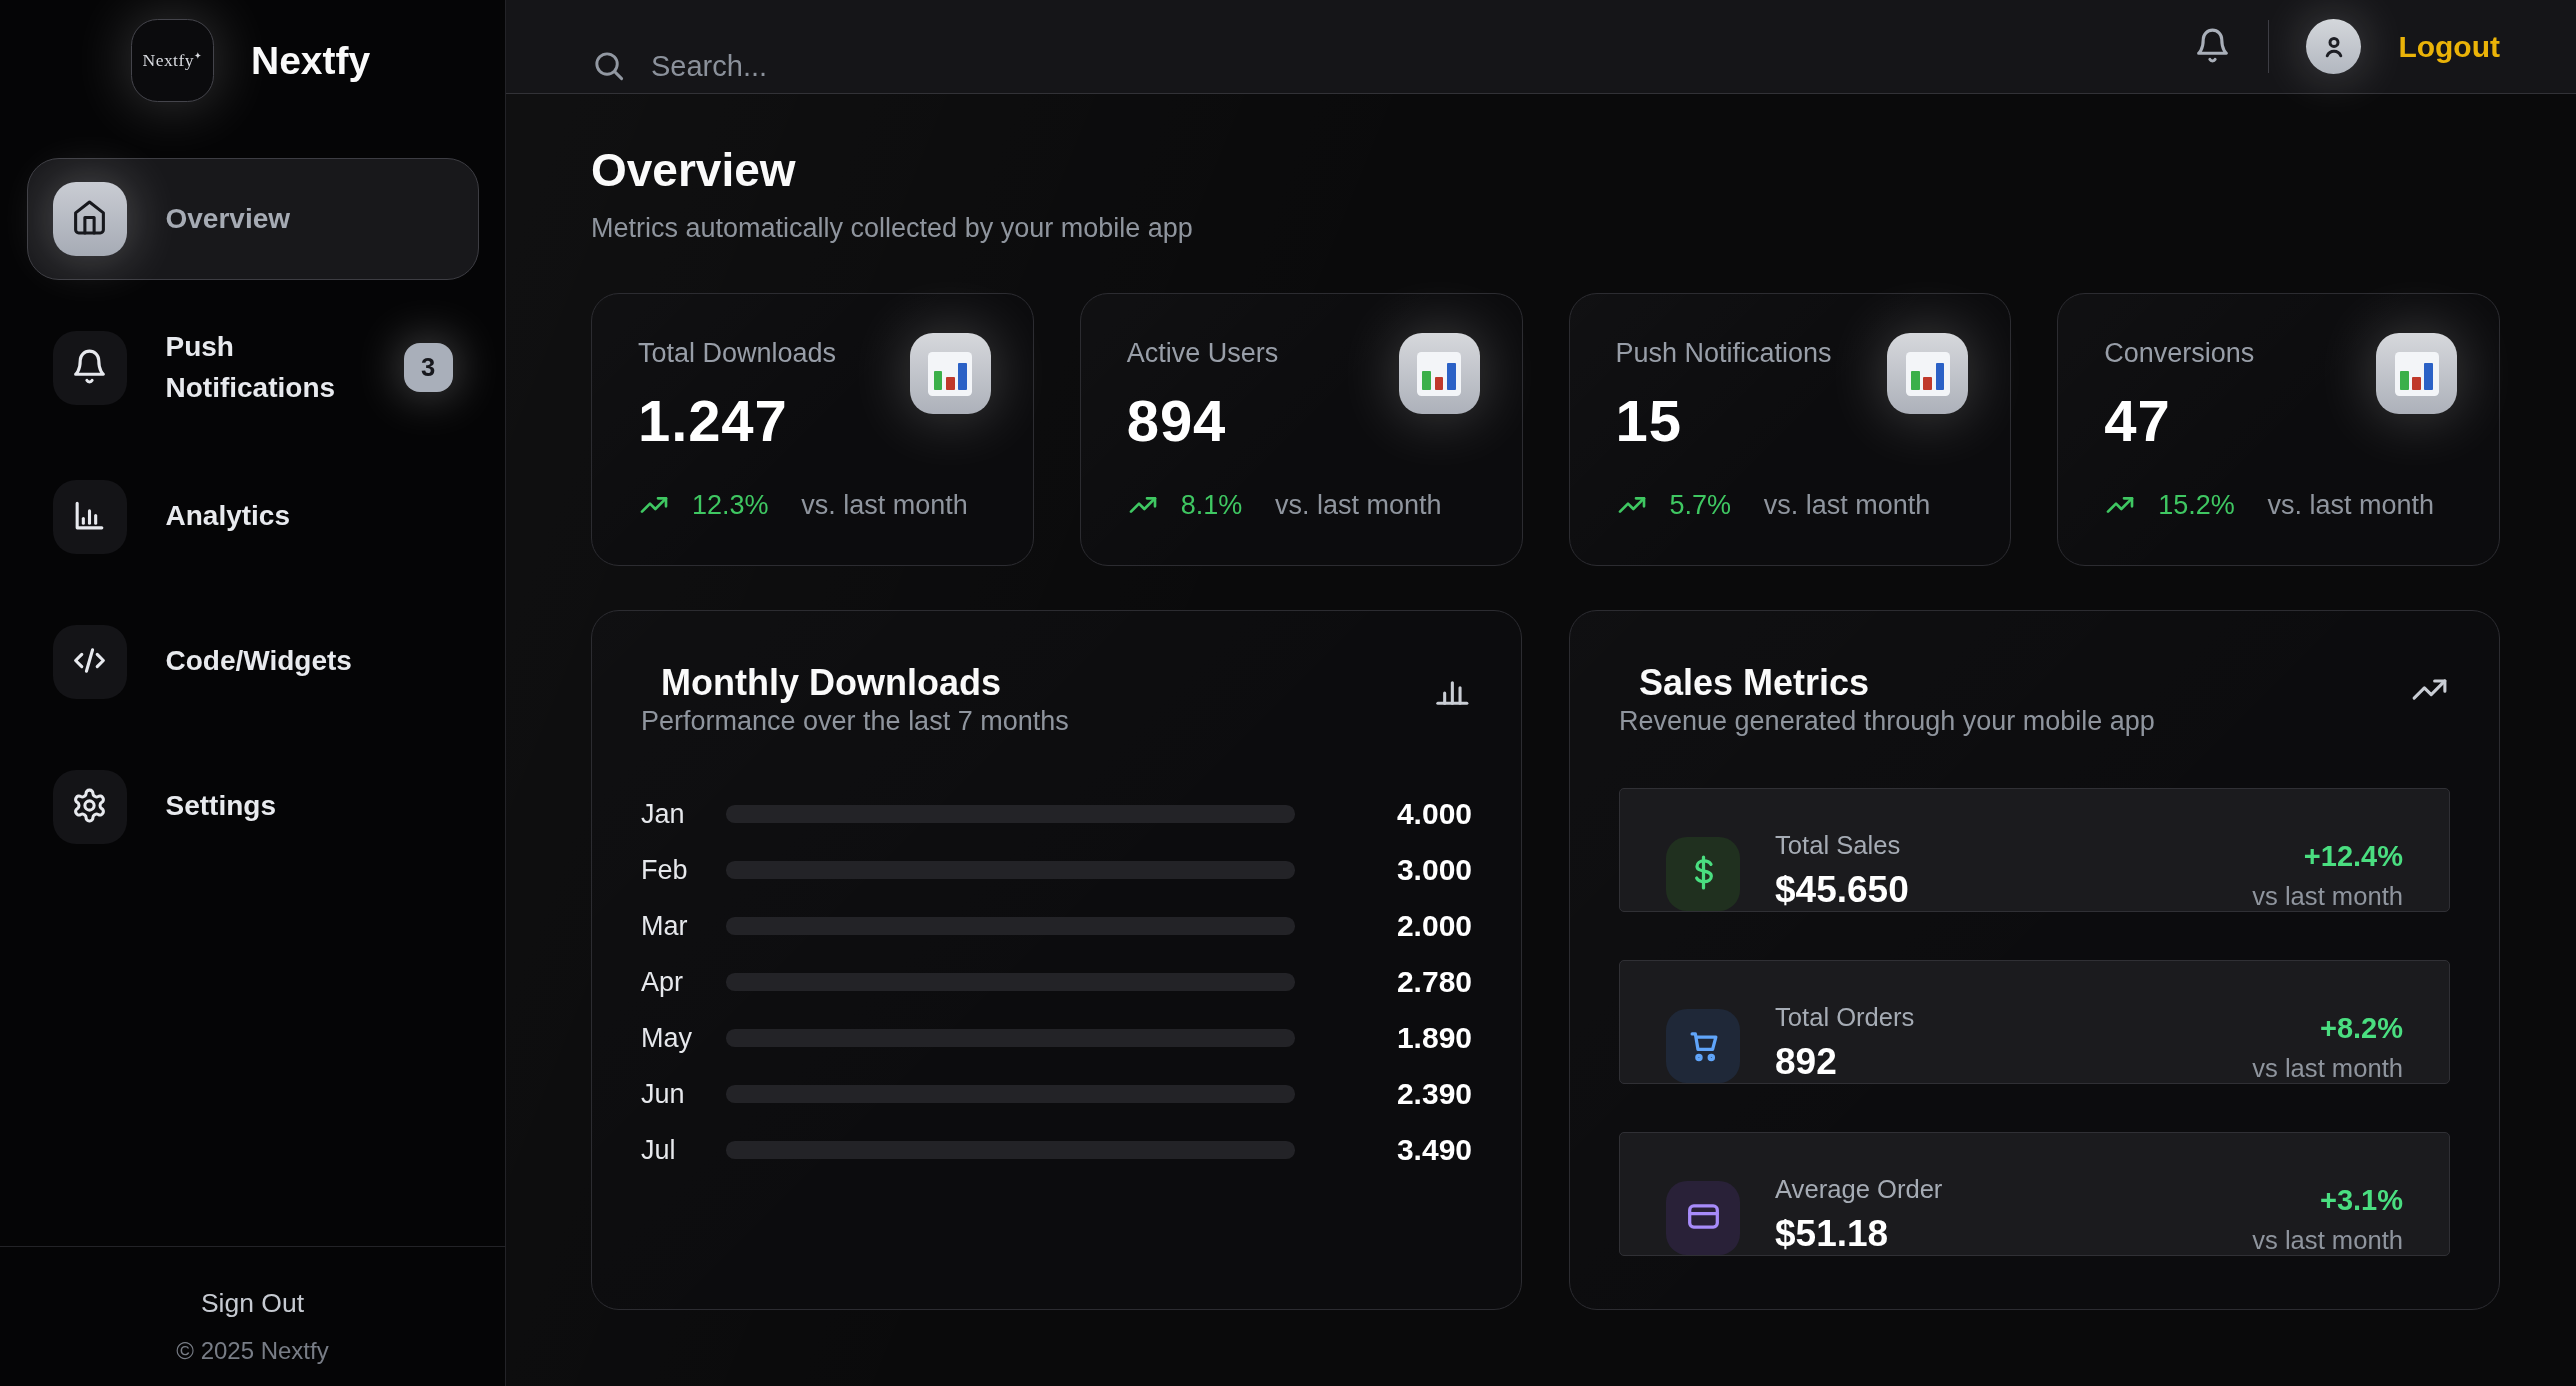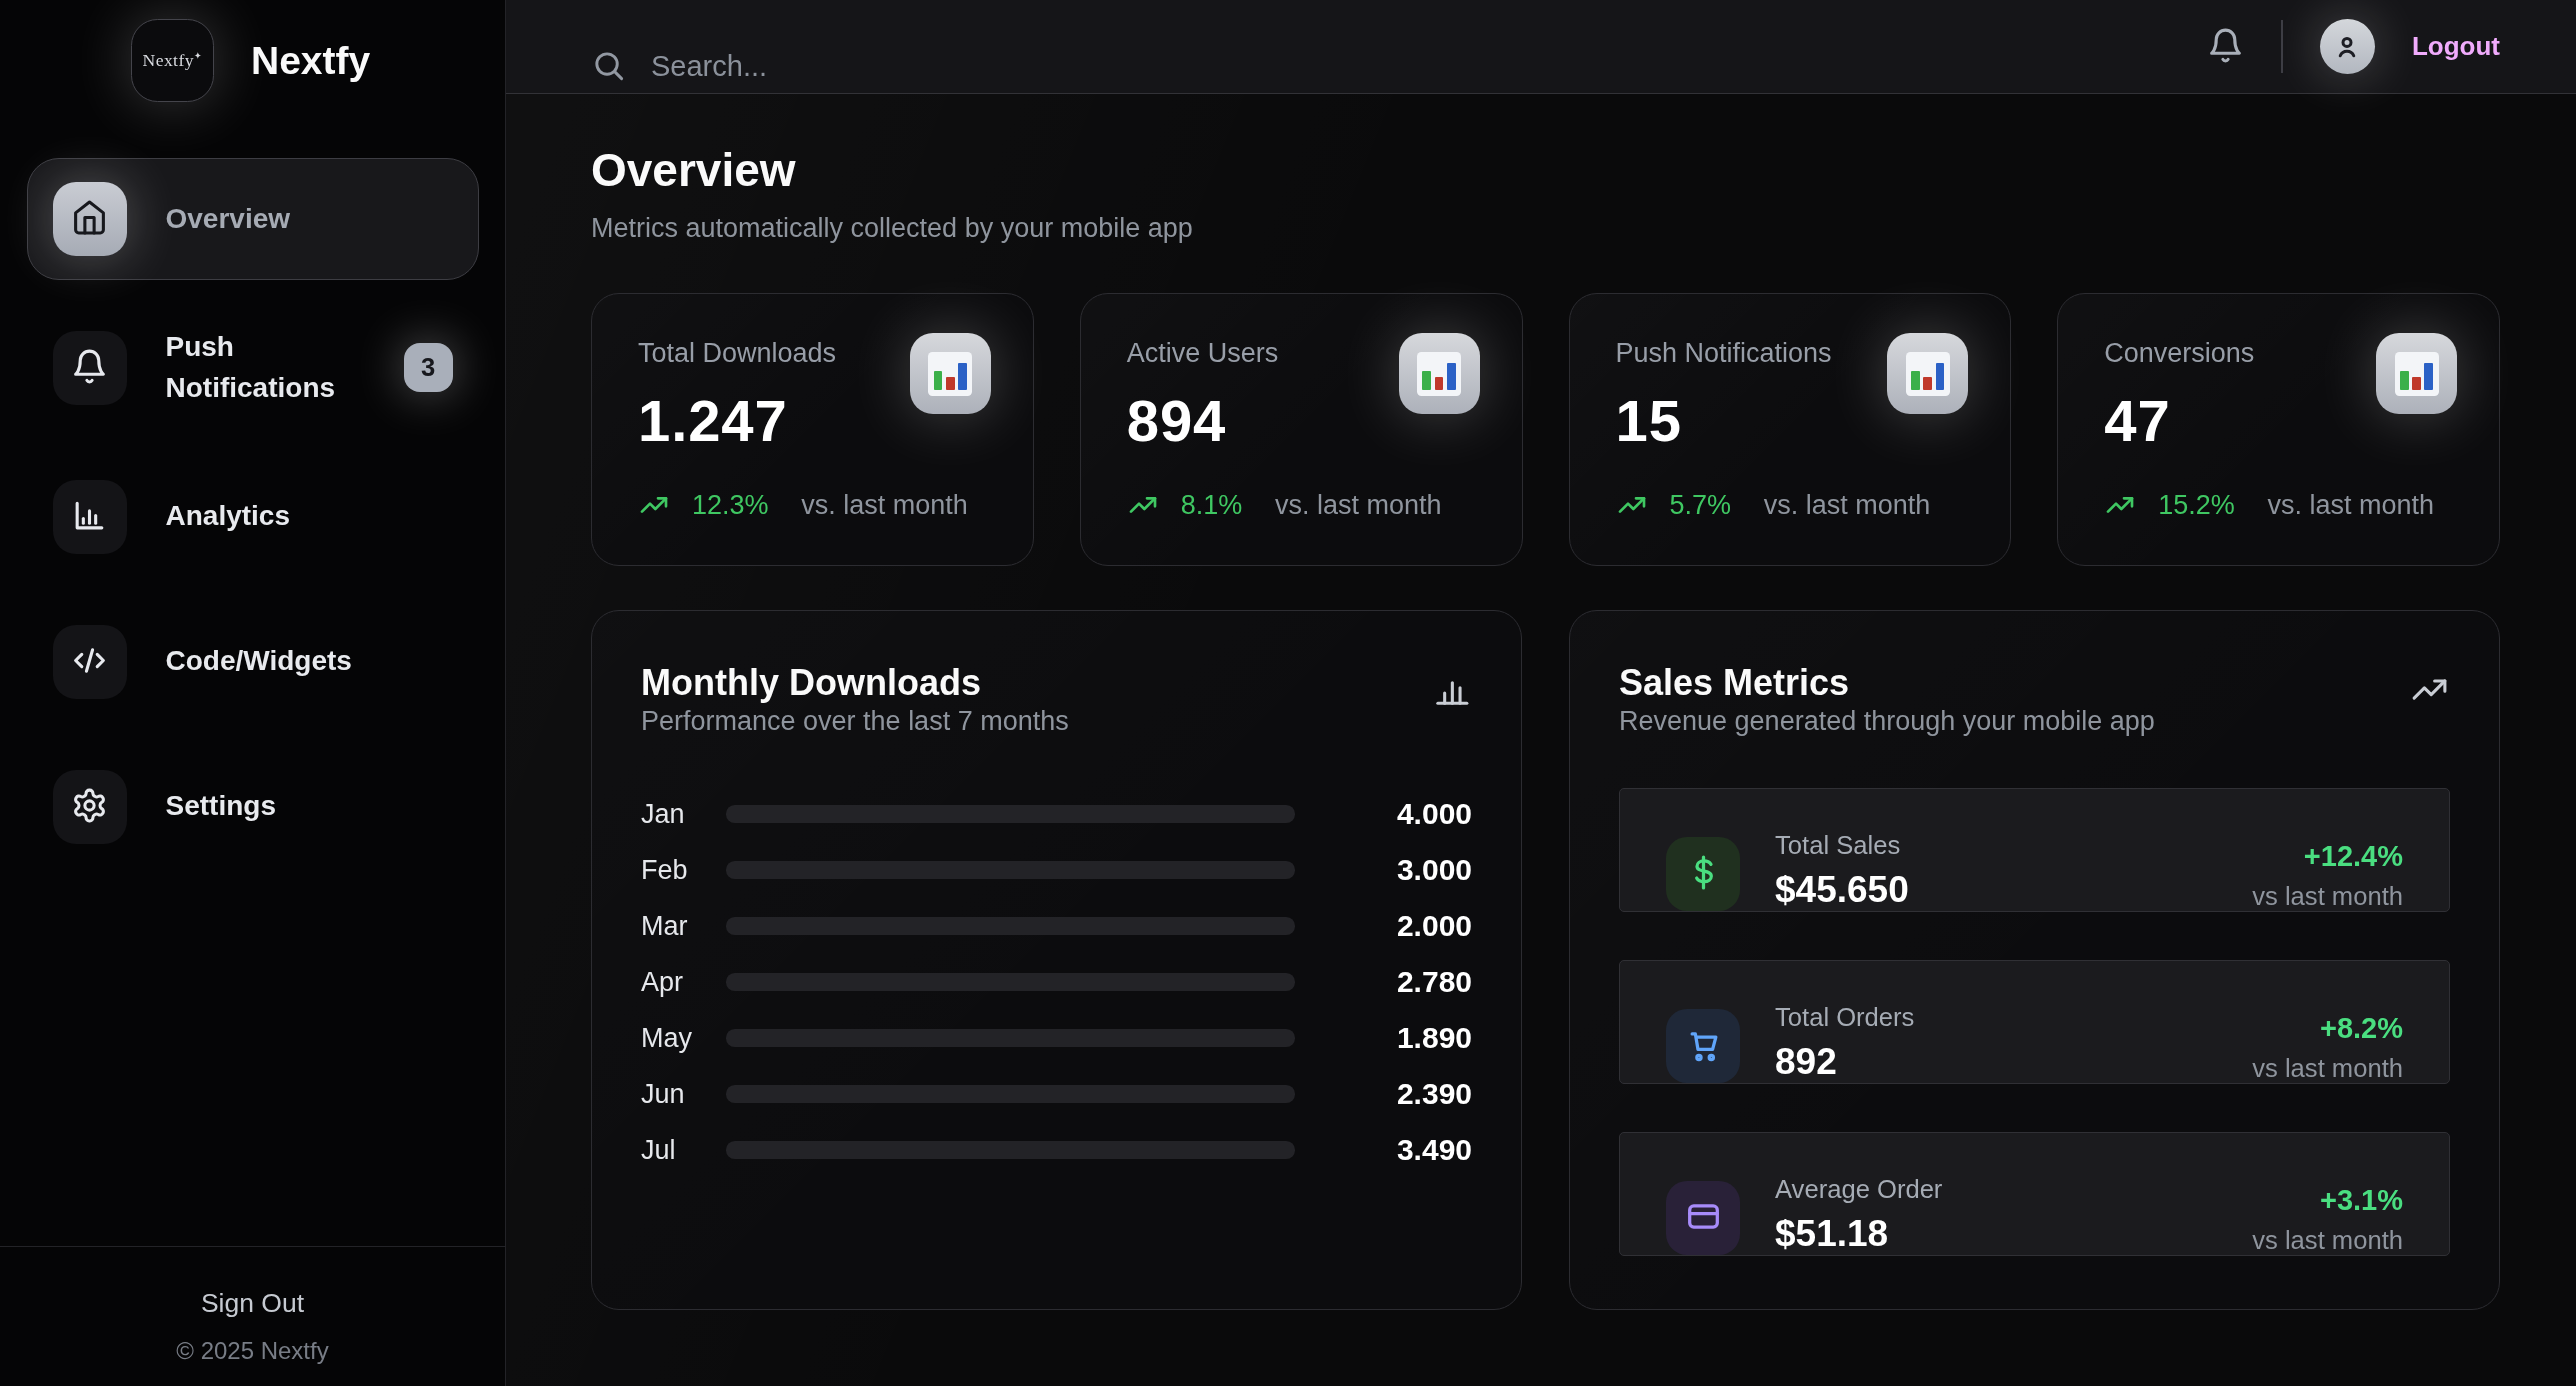--- a/index.html
+++ b/index.html
@@ -34,21 +34,21 @@
   .header { height:94px; min-height:94px; display:flex; align-items:center; padding:0 76px 0 85px; background:#151518; border-bottom:0.9px solid #323237; }
   .search { display:flex; align-items:center; gap:25px; flex:1; color:#9298a2;margin-top:40px; }
   .search svg { width:35px; height:35px; }
   .search input { background:transparent; border:none; outline:none; font-size:29px; color:#d7dade; width:618px; font-family:"Liberation Sans",sans-serif; }
   .search input::placeholder { color:#8b919b; }
   .header-right { display:flex; align-items:center; gap:37px; }
   .bell { color:#a9afb9; } .bell svg { width:37px; height:37px; }
   .header-divider { width:1.8px; height:53px; background:#3d3d44; }
   .avatar { width:55px; height:55px; border-radius:50%; background:linear-gradient(180deg,#d4d7db,#b2b7c0); color:#1d1e24; display:flex; align-items:center; justify-content:center; box-shadow:0 0 49px rgba(255,255,255,.25); }
   .avatar svg { width:30px; height:30px; }
-  .logout { font-size:26px; font-weight:bold; color:#f0abfc; cursor:pointer; }
+  .logout { font-size:30px; font-weight:bold; color:#eab308; cursor:pointer; }
 
   .content { padding:49px 76px 0 85px; }
   .page-title { font-size:46px; font-weight:bold; color:#fafafa; }
   .page-subtitle { font-size:27px; color:#8f959e; margin-top:16px; }
 
   
   .stats { display:grid; grid-template-columns:repeat(4,1fr); gap:46px; margin-top:49px; }
   .stat-card { height:273px; border-radius:28px; border:0.9px solid #2c2c31; background:linear-gradient(135deg, rgba(255,255,255,.018), rgba(255,255,255,0) 55%), #0c0c0e; padding:44px 46px; position:relative; display:flex; flex-direction:column; }
   .stat-label { font-size:27px; color:#989ea8; }
   .stat-value { font-size:58px; font-weight:bold; color:#fff; margin-top:17.6px; letter-spacing:0.9px; }
@@ -60,21 +60,21 @@
   .emoji-bar-blue  { height:27px; background:#2b61c6; }
   .stat-trend { margin-top:auto; display:flex; align-items:center; gap:22px; font-size:27px; }
   .trend-arrow { color:var(--trend-green,#3fc762); display:flex; } .trend-arrow svg { width:32px; height:32px; }
   .trend-val { color:var(--trend-green,#3fc762); }
   .trend-note { color:#8f959e; margin-left:10.6px; }
 
   
   .panels { display:grid; grid-template-columns:1fr 1fr; gap:47px; margin-top:44px; }
   .panel { height:700px; border-radius:28px; border:0.9px solid #2c2c31; background:linear-gradient(135deg, rgba(255,255,255,.015), rgba(255,255,255,0) 55%), #0c0c0e; padding:51px 49px; }
   .panel-head { display:flex; justify-content:space-between; align-items:flex-start; }
-  .panel-title { font-size:36px; font-weight:bold; color:#fafafa; }
+  .panel-title { font-size:36px; font-weight:bold; color:#fafafa;margin-left:20px; }
   .panel-sub { font-size:27px; color:#8f959e; margin-top:2px; }
   .panel-icon { color:#c9cdd4; margin-top:7px; } .panel-icon svg { width:41px; height:41px; }
 
   .chart { margin-top:49px; }
   .chart-row { display:flex; align-items:center; height:56px; }
   .chart-cat { width:85px; font-size:27px; color:#e6e8ec; }
   .chart-track { flex:1; height:17.6px; border-radius:8.8px; background:#232327; overflow:hidden; margin-right:48px; }
   .chart-fill { height:100%; border-radius:8.8px; background:linear-gradient(90deg,#a4a8b0,#d6d8dc); }
   .chart-val { width:129px; text-align:right; font-size:30px; font-weight:bold; color:#fff; }
 

